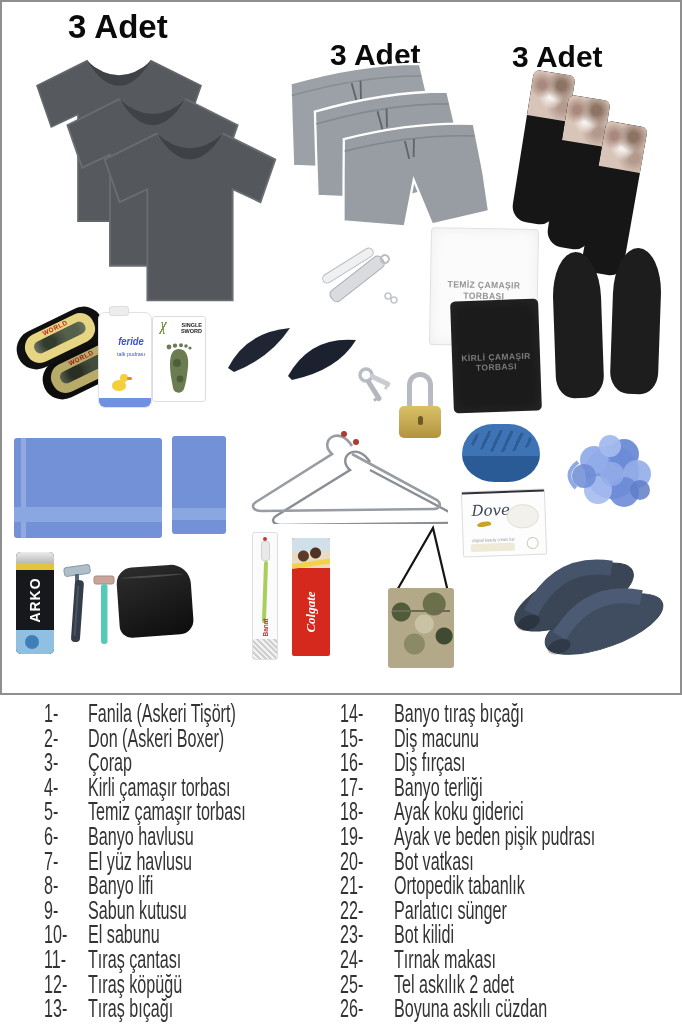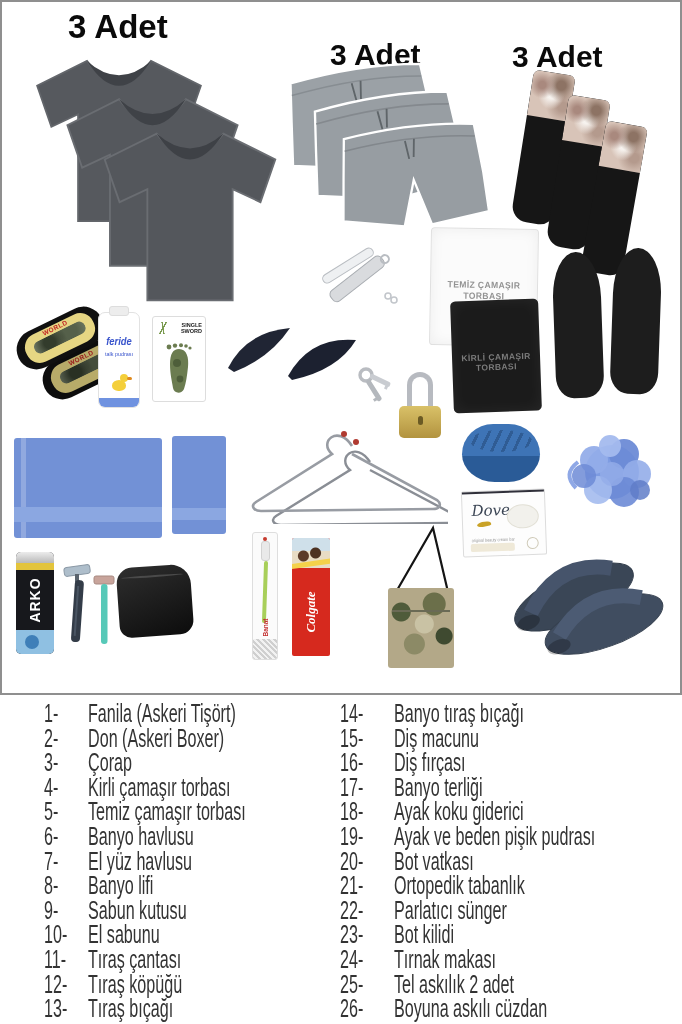--- a/index.html
+++ b/index.html
@@ -50,21 +50,21 @@
   .tin{position:absolute;width:92px;height:40px;background:#101010;border-radius:20px;transform:rotate(-26deg);}
   .tin.back{left:24px;top:42px;filter:brightness(.8);}
   .tin.front{left:-2px;top:12px;}
   .tin-label{position:absolute;inset:5px 9px;background:#e6d683;border-radius:14px;overflow:hidden;text-align:center;}
   .tin-brand{font-size:6.5px;font-weight:bold;color:#c22222;line-height:8px;letter-spacing:.5px;}
   .tin-camo{margin:0 auto;width:56px;height:13px;border-radius:7px;
     background:radial-gradient(circle at 30% 50%, #333c2c 15%, transparent 45%),
                radial-gradient(circle at 70% 40%, #55604a 20%, transparent 55%),#76806a;}
   
   .talc{position:absolute;left:98px;top:312px;width:40px;height:94px;background:#fff;border:1px solid #e2e2e2;
-        border-radius:7px;text-align:center;}
+        border-radius:7px;text-align:center;padding-left:12px;}
   .talc::before{content:"";position:absolute;top:-7px;left:10px;width:18px;height:8px;background:#ededed;
         border:1px solid #ddd;border-radius:3px;}
   .talc-brand{margin-top:22px;font-size:10.5px;font-weight:bold;font-style:italic;color:#3a55cc;transform:scaleX(.9);}
   .talc-sub{font-size:6px;color:#3a55cc;margin-top:4px;transform:scaleX(.9);}
   .duck{position:absolute;left:13px;bottom:16px;width:14px;height:11px;background:#f4cf3a;border-radius:50% 50% 45% 45%;}
   .duck::before{content:"";position:absolute;right:-2px;top:-6px;width:8px;height:8px;background:#f4cf3a;border-radius:50%;}
   .duck::after{content:"";position:absolute;right:-6px;top:-3px;width:5px;height:3px;background:#e08a1e;border-radius:2px;}
   .talc-band{position:absolute;left:0;right:0;bottom:0;height:9px;background:#6f92e0;border-radius:0 0 6px 6px;}
   
   .footdeo{position:absolute;left:152px;top:316px;width:52px;height:84px;background:#fff;border:1px solid #ddd;border-radius:3px;}

